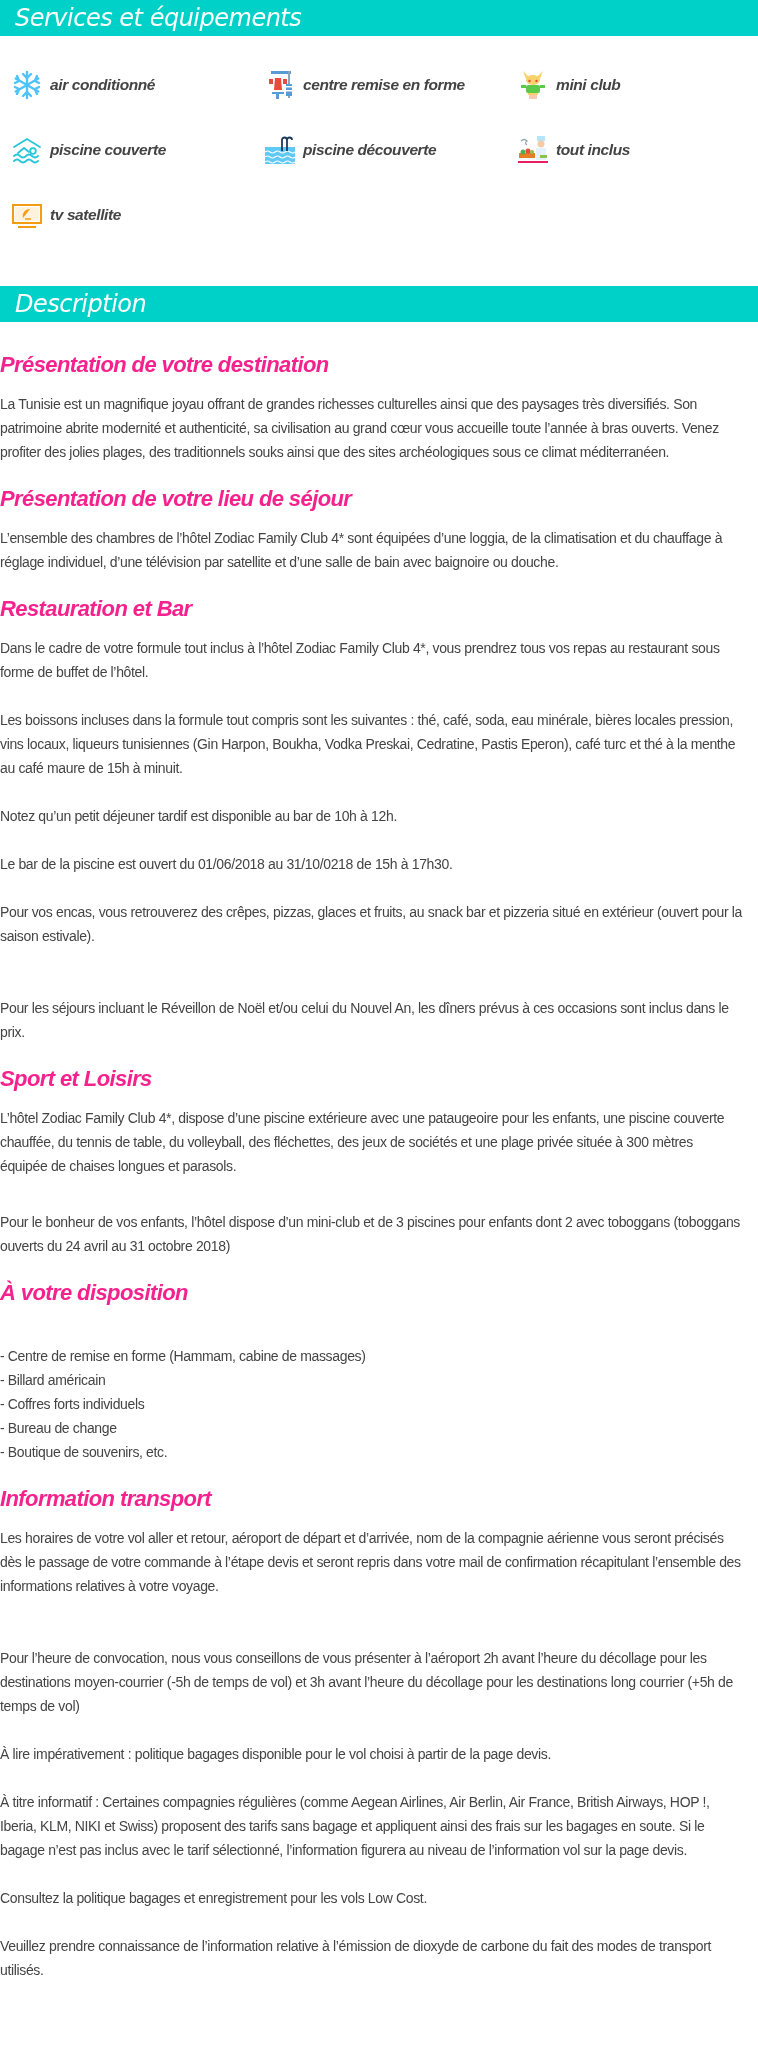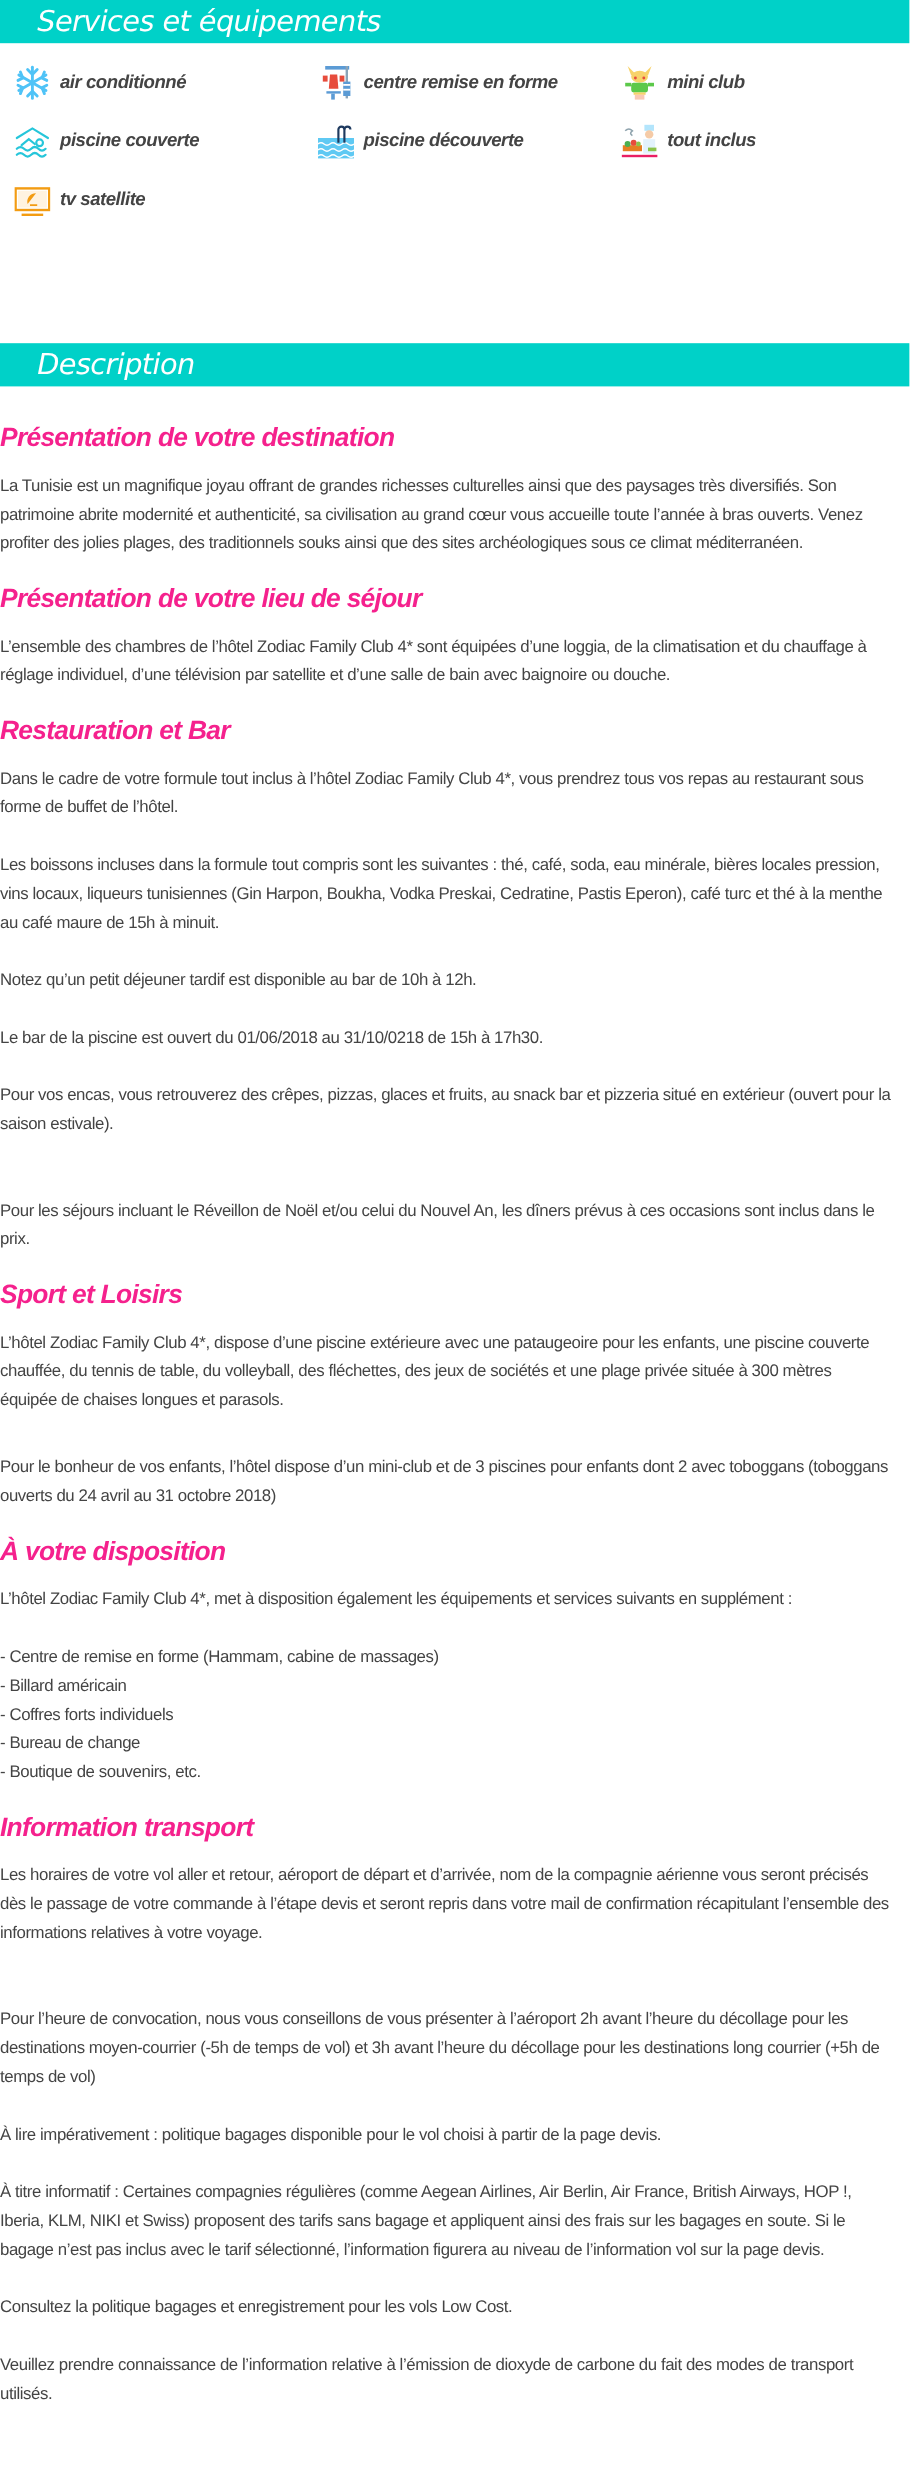--- a/index.html
+++ b/index.html
@@ -1,24 +1,24 @@
 <!DOCTYPE html>
 <html><head>
 <meta charset="utf-8">
 <style>
   html, body { margin: 0; padding: 0; background: #ffffff; }
   body { width: 758px; font-family: "Liberation Sans", sans-serif; color: #444444; }
   .banner {
     background: #00d1c8; color: #ffffff; height: 36px; line-height: 36px;
-    padding-left: 31px; font-style: italic; font-size: 24px;
+    padding-left: 15px; font-style: italic; font-size: 24px;
     font-family: "DejaVu Sans", sans-serif; font-weight: normal; letter-spacing: -0.5px;
   }
   .services { padding: 18px 10px 0 12px; height: 162px; box-sizing: border-box; }
   .svc-grid { display: grid; grid-template-columns: 253px 253px 240px; row-gap: 20px; }
-  .svc-item { display: flex; align-items: center; height: 29px; }
+  .svc-item { display: flex; align-items: center; height: 29px; margin-top: 16px; }
   .svc-icon { width: 30px; height: 30px; margin-right: 8px; flex: 0 0 30px; }
   .svc-label { font-style: italic; font-weight: bold; font-size: 15.5px; color: #444; letter-spacing: -0.4px; }
   .desc-banner { margin-top: 88px; }
   .content { padding: 0 16px 0 0; }
   h2.sec {
     color: #f5218d; font-style: italic; font-weight: bold; font-size: 22px;
     margin: 0; letter-spacing: -0.6px; line-height: 30px;
   }
   p.txt {
     margin: 0; font-size: 14px; line-height: 24px; color: #444;
@@ -175,21 +175,20 @@
 
   <div style="height:20px"></div>
 
   <div style="height:12px"></div>
   <p class="txt">Pour le bonheur de vos enfants, l’hôtel dispose d’un mini-club et de 3 piscines pour enfants dont 2 avec toboggans (toboggans ouverts du 24 avril au 31 octobre 2018)</p>
 
   <div style="height:20px"></div>
 
   <h2 class="sec">À votre disposition</h2>
   <div style="height:12px"></div>
-  <p class="txt">L’hôtel Zodiac Family Club 4*, met à disposition également les équipements et services suivants en supplément :</p>
   <div class="gap24"></div>
   <p class="txt">- Centre de remise en forme (Hammam, cabine de massages)</p>
   <p class="txt">- Billard américain</p>
   <p class="txt">- Coffres forts individuels</p>
   <p class="txt">- Bureau de change</p>
   <p class="txt">- Boutique de souvenirs, etc.</p>
 
   <div style="height:20px"></div>
 
   <h2 class="sec">Information transport</h2>

